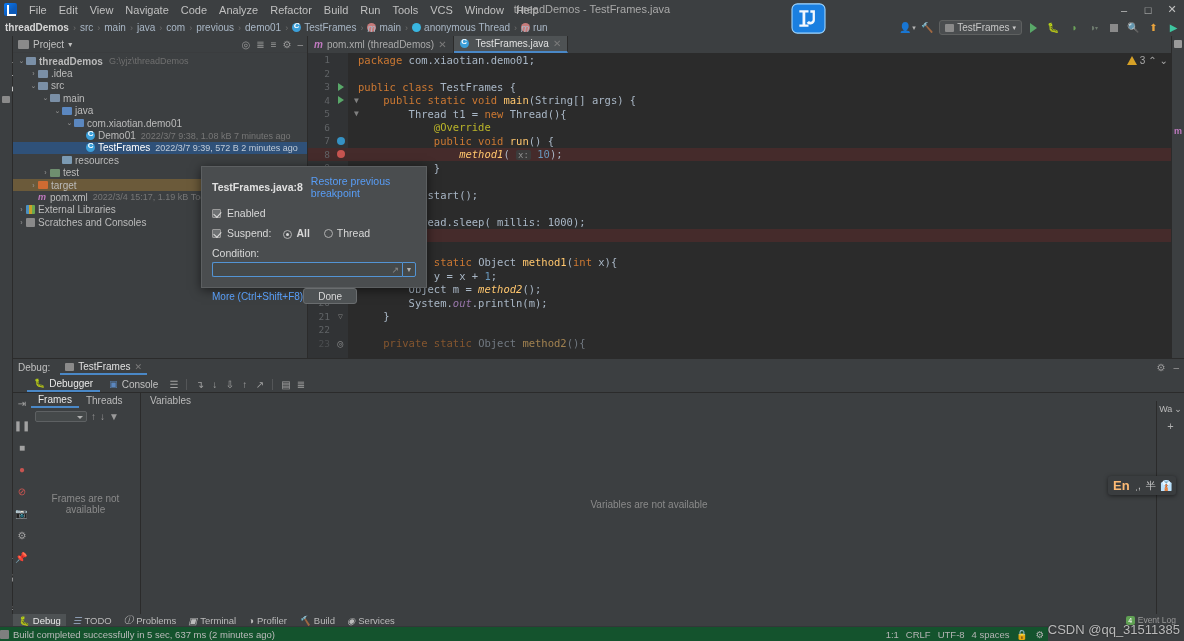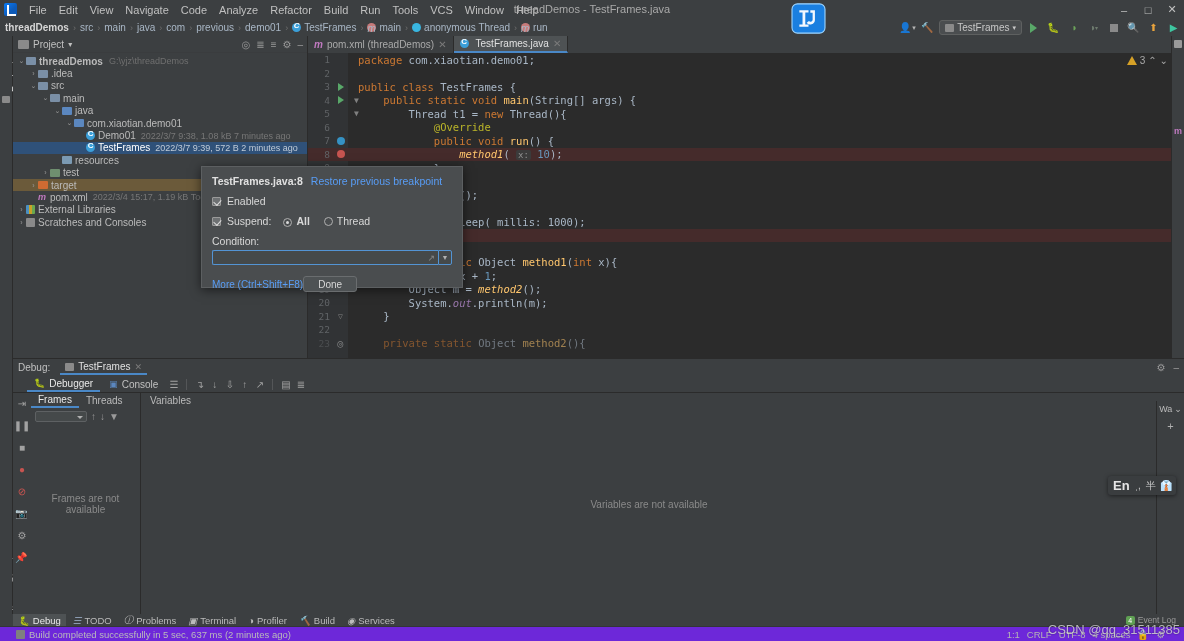--- a/index.html
+++ b/index.html
@@ -161,21 +161,21 @@
   .stripe-mark{ position:absolute; right:1px; width:8px; height:2px; }
 
   
   .rightstripe{
     position:absolute; right:0; top:36px; width:13px; height:322px; background:#3c3f41;
     border-left:1px solid #2b2b2b;
   }
 
   
   .bpdialog{
-    position:absolute; left:201px; top:166px; width:262px; height:122px;
+    position:absolute; left:201px; top:166px; width:226px; height:122px;
     background:#4a4d4f; box-shadow:0 2px 10px rgba(0,0,0,.55);
     z-index:30; padding:8px 10px; border:1px solid #5c5f61;
   }
   .bprow1{ display:flex; align-items:center; gap:8px; }
   .bptitle{ font-size:10.5px; font-weight:bold; color:#e0e0e0; }
   .bplink{ font-size:10.5px; color:#589df6; cursor:pointer; }
   .bprow{ display:flex; align-items:center; gap:6px; margin-top:8px; }
   .cb{
     width:9px;height:9px; border:1px solid #9a9a9a; background:#6e7173; border-radius:1px;
     position:relative; flex:none;
@@ -251,34 +251,34 @@
   .wtab{ height:15px; display:flex;align-items:center;justify-content:center;gap:2px;font-size:9px;color:#bbb;}
 
   
   .twbar{
     position:absolute; left:0; bottom:15px; width:1184px; height:12px;
     background:#3c3f41; display:flex; align-items:center; padding-left:13px; gap:2px;
   }
   .twitem{ display:flex; align-items:center; gap:3px; font-size:9.5px; color:#bbbbbb; padding:0 5px; height:12px;}
   .twitem.active{ background:#4e5254; color:#e8e8e8; }
   .statusbar{
-    position:absolute; left:0; bottom:0; width:1184px; height:15px;
-    background:#6d28d9; display:flex; align-items:center; padding-left:16px;
+    position:absolute; left:0; bottom:0; width:1048px; height:15px;
+    background:#14532d; display:flex; align-items:center; padding-left:0;
     font-size:9.5px; color:#bbbbbb; border-top:1px solid #333638;
   }
-  .stat-right{ position:absolute; right:19px; display:flex; align-items:center; gap:7px; font-size:9.5px; color:#b4b4b4;}
+  .stat-right{ position:absolute; right:4px; display:flex; align-items:center; gap:7px; font-size:9.5px; color:#b4b4b4;}
   .sb-ico{ width:9px;height:9px;background:#7f7f7f;border-radius:1px;margin-right:4px;flex:none;}
 
   
   .ime{
     position:absolute; left:1108px; top:476px; width:68px; height:19px;
     background:#3a3d3f; border-radius:3px; display:flex; align-items:center; gap:5px;
     padding:0 5px; box-shadow:0 1px 4px rgba(0,0,0,.5); z-index:40;
   }
-  .ime .en{ color:#e5e5e5; font-size:13px; font-weight:bold; }
+  .ime .en{ color:#fdba74; font-size:13px; font-weight:bold; }
   .ime .g{ color:#c8c8c8; font-size:10px; }
 
   
   .biglogo{
     position:absolute; left:790px; top:2px; width:37px; height:33px; z-index:20;
   }
 
   
   .watermark{
     position:absolute; right:4px; bottom:4px; z-index:50;

